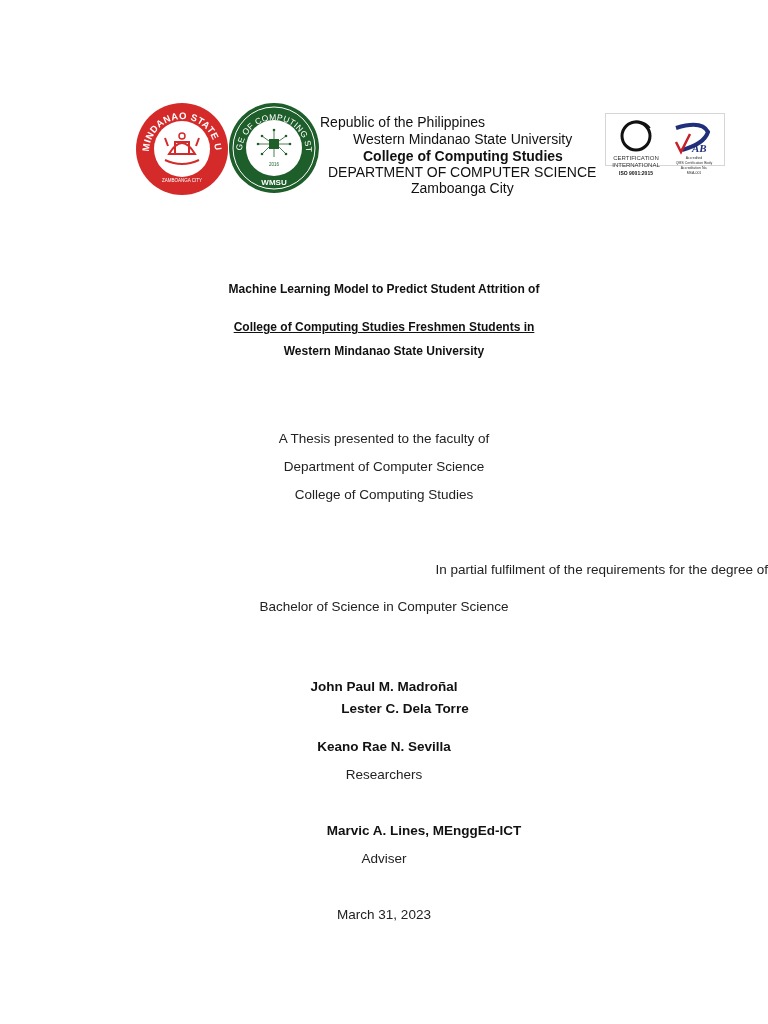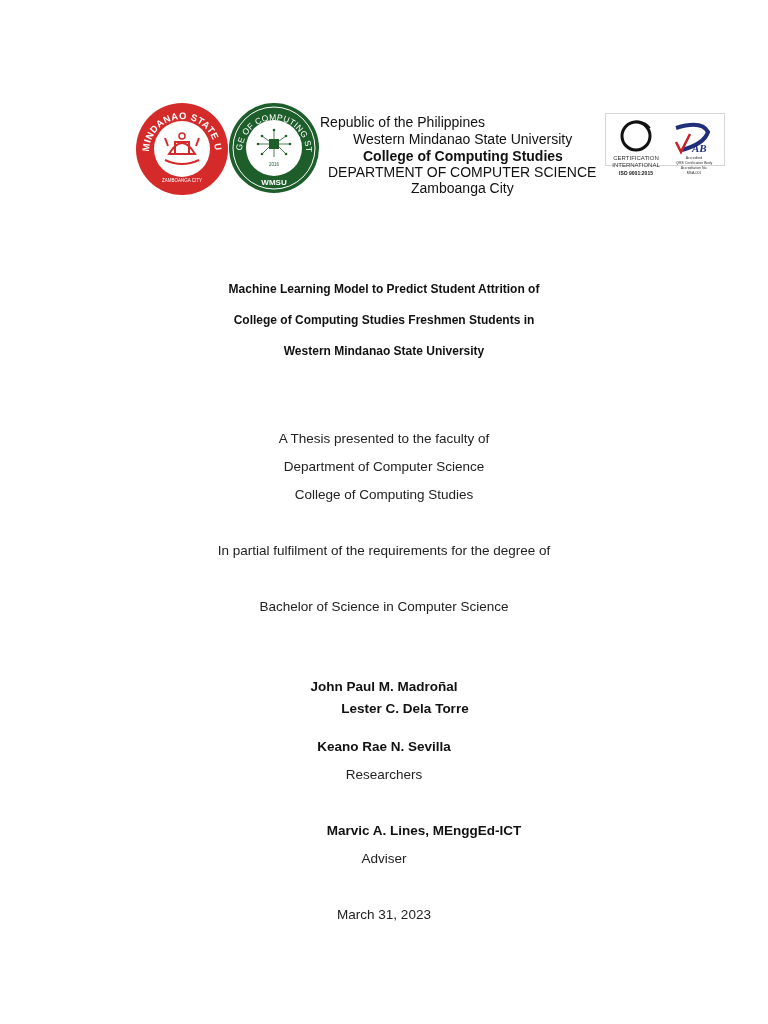--- a/index.html
+++ b/index.html
@@ -100,28 +100,28 @@
     <path d="M70 28 L75 38 L84 20" stroke="#c8202a" stroke-width="2.5" fill="none"></path>
     <text x="86" y="38" font-family="Liberation Serif, serif" font-size="11" font-style="italic" font-weight="bold" fill="#1f2f7a">AB</text>
     <text x="88" y="45" font-family="Liberation Sans, sans-serif" font-size="3.5" fill="#333" text-anchor="middle">Accredited</text>
     <text x="88" y="50" font-family="Liberation Sans, sans-serif" font-size="3.5" fill="#333" text-anchor="middle">QMS Certification Body</text>
     <text x="88" y="55" font-family="Liberation Sans, sans-serif" font-size="3.5" fill="#333" text-anchor="middle">Accreditation No.</text>
     <text x="88" y="60" font-family="Liberation Sans, sans-serif" font-size="3.5" fill="#333" text-anchor="middle">MSA-001</text>
   </svg>
 </div>
 
 <div class="center-line title-line" style="top:282px;">Machine Learning Model to Predict Student Attrition of</div>
-<div class="center-line title-line" style="top:313px;">College of Computing Studies Freshmen Students in</div>
+<div class="center-line title-line" style="top:320px;text-decoration:underline;">College of Computing Studies Freshmen Students in</div>
 <div class="center-line title-line" style="top:344px;">Western Mindanao State University</div>
 
 <div class="center-line body-line" style="top:431px;">A Thesis presented to the faculty of</div>
 <div class="center-line body-line" style="top:459px;">Department of Computer Science</div>
 <div class="center-line body-line" style="top:487px;">College of Computing Studies</div>
 
-<div class="center-line body-line" style="top:543px;">In partial fulfilment of the requirements for the degree of</div>
+<div class="center-line body-line" style="top:562px;text-align:right;">In partial fulfilment of the requirements for the degree of</div>
 <div class="center-line body-line" style="top:599px;">Bachelor of Science in Computer Science</div>
 
 <div class="center-line bold-line" style="top:701px;padding-left:21px;">Lester C. Dela Torre</div>
 <div class="center-line bold-line" style="top:679px;">John Paul M. Madroñal</div>
 <div class="center-line bold-line" style="top:739px;">Keano Rae N. Sevilla</div>
 <div class="center-line body-line" style="top:767px;">Researchers</div>
 
 <div class="center-line bold-line" style="top:823px;padding-left:40px;">Marvic A. Lines, MEnggEd-ICT</div>
 <div class="center-line body-line" style="top:851px;">Adviser</div>
 

